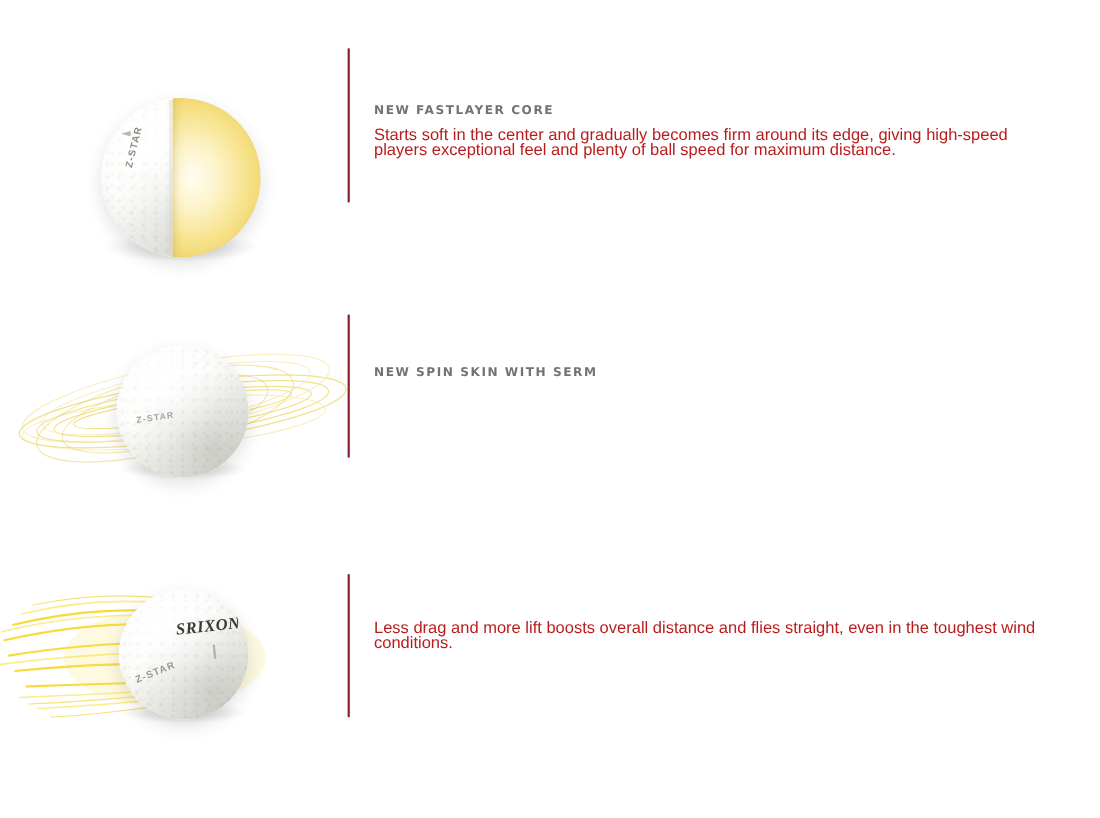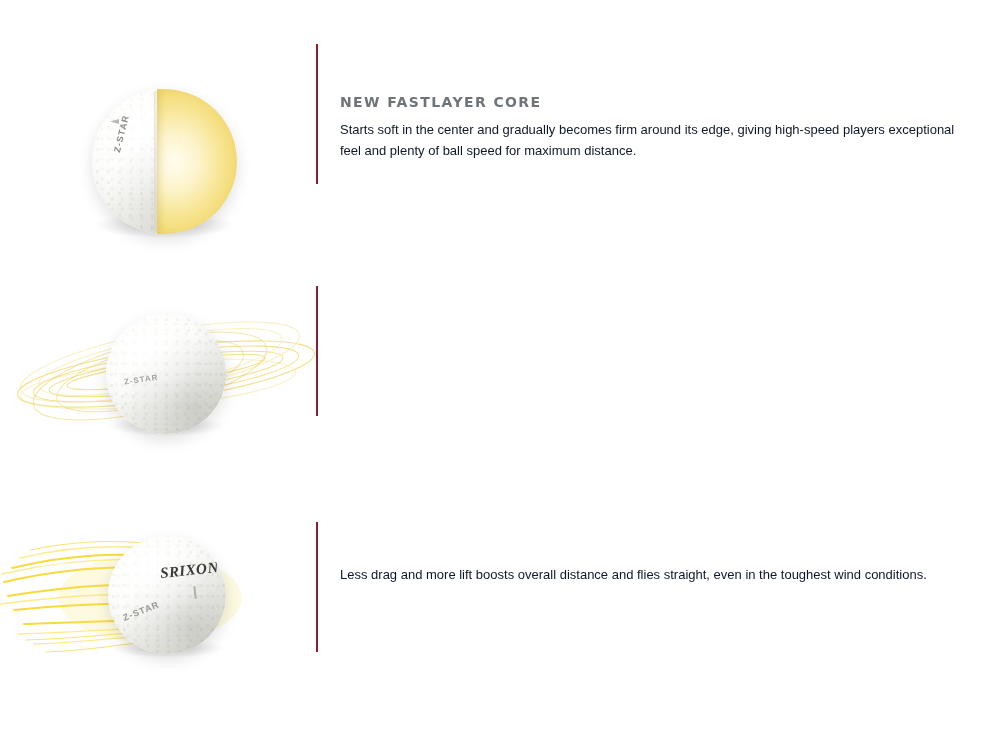--- a/index.html
+++ b/index.html
@@ -173,32 +173,32 @@
   .feature-1 .rule { height: 140px; }
   .feature-2 .rule { height: 130px; }
   .feature-3 .rule { height: 130px; }
 
   .copy {
     padding-left: 22px;
     max-width: 636px;
   }
   .feature-title {
     font-family: "DejaVu Sans", sans-serif;
-    font-size: 14px;
+    font-size: 11px;
     font-weight: bold;
     letter-spacing: 1.4px;
     color: #6f7479;
     margin: 0 0 9px 0;
     text-transform: uppercase;
   }
   .feature-body {
     font-family: "Liberation Sans", sans-serif;
-    font-size: 13px;
-    line-height: 21px;
-    color: #0f172a;
+    font-size: 15px;
+    line-height: 14px;
+    color: #b91c1c;
     margin: 0;
   }
   .copy-1 { padding-top: 60px; }
   .copy-2 { padding-top: 56px; }
   .copy-3 { padding-top: 52px; }
 </style>
 </head>
 <body>
 
 <div class="page">
@@ -245,20 +245,21 @@
       <div class="shadow-pad" style="left:108px; top:140px; width:118px; height:20px;"></div>
       <div class="ball ball-2">
         <div class="dimples"></div>
         <div class="dimples alt"></div>
         <div class="ball-shade"></div>
         <div class="logo-2">Z-STAR</div>
       </div>
     </div>
     <div class="rule"></div>
     <div class="copy copy-2">
+      <h3 class="feature-title">NEW SPIN SKIN WITH SERM</h3>
     </div>
   </div>
 
   <div class="feature feature-3">
     <div class="art">
       <svg class="spin-svg" width="316" height="150" viewBox="0 0 316 150">
         <g fill="none" stroke="#f7d727" stroke-width="2" opacity="0.9" stroke-linecap="round">
           <path d="M12 56 C 70 42, 120 40, 176 46"></path>
           <path d="M4 70 C 66 56, 124 52, 182 58"></path>
           <path d="M8 84 C 70 74, 126 70, 184 74"></path>

